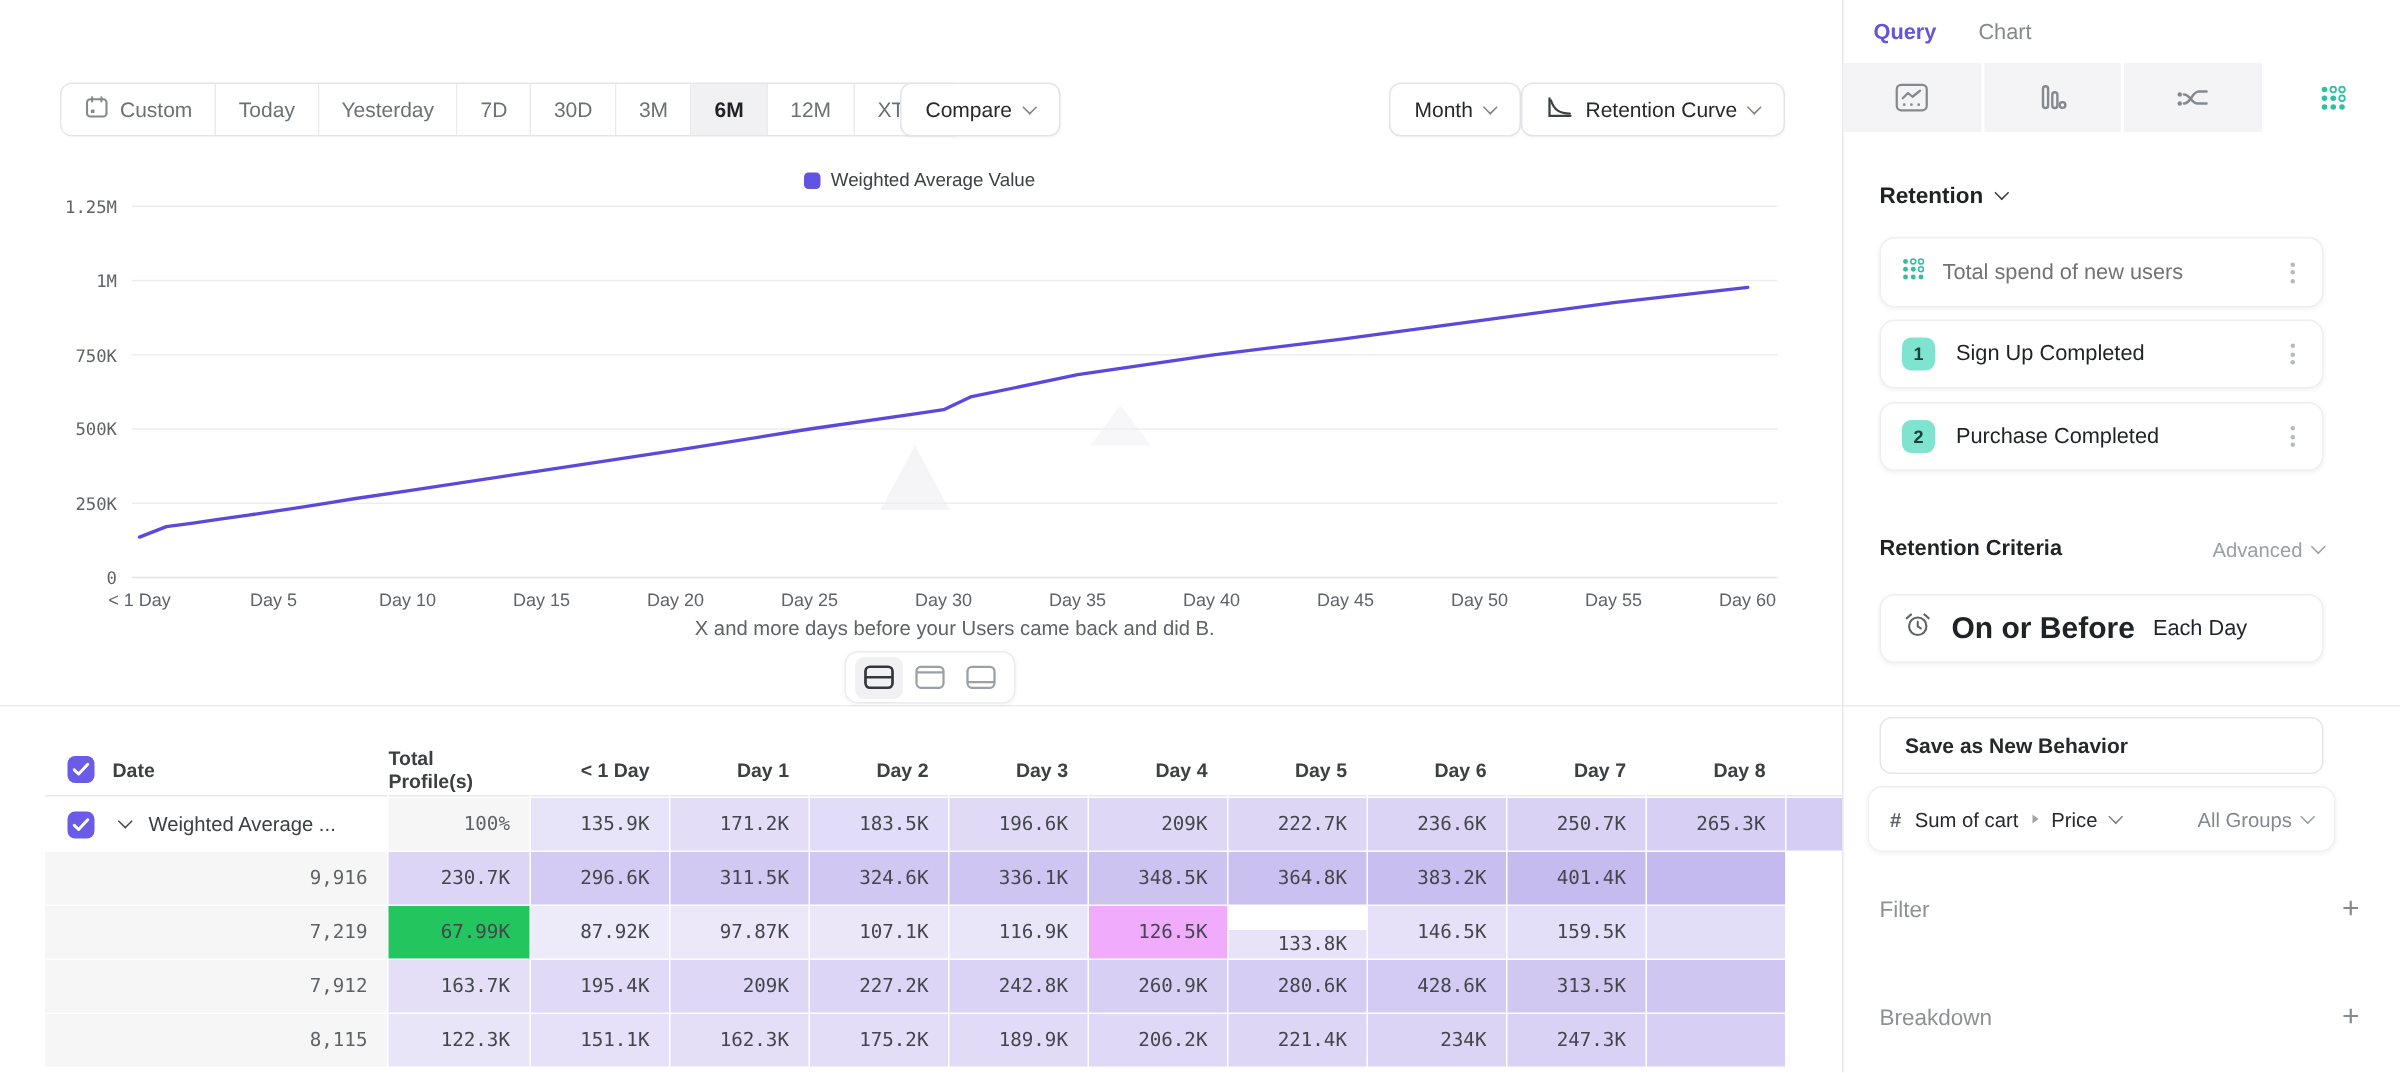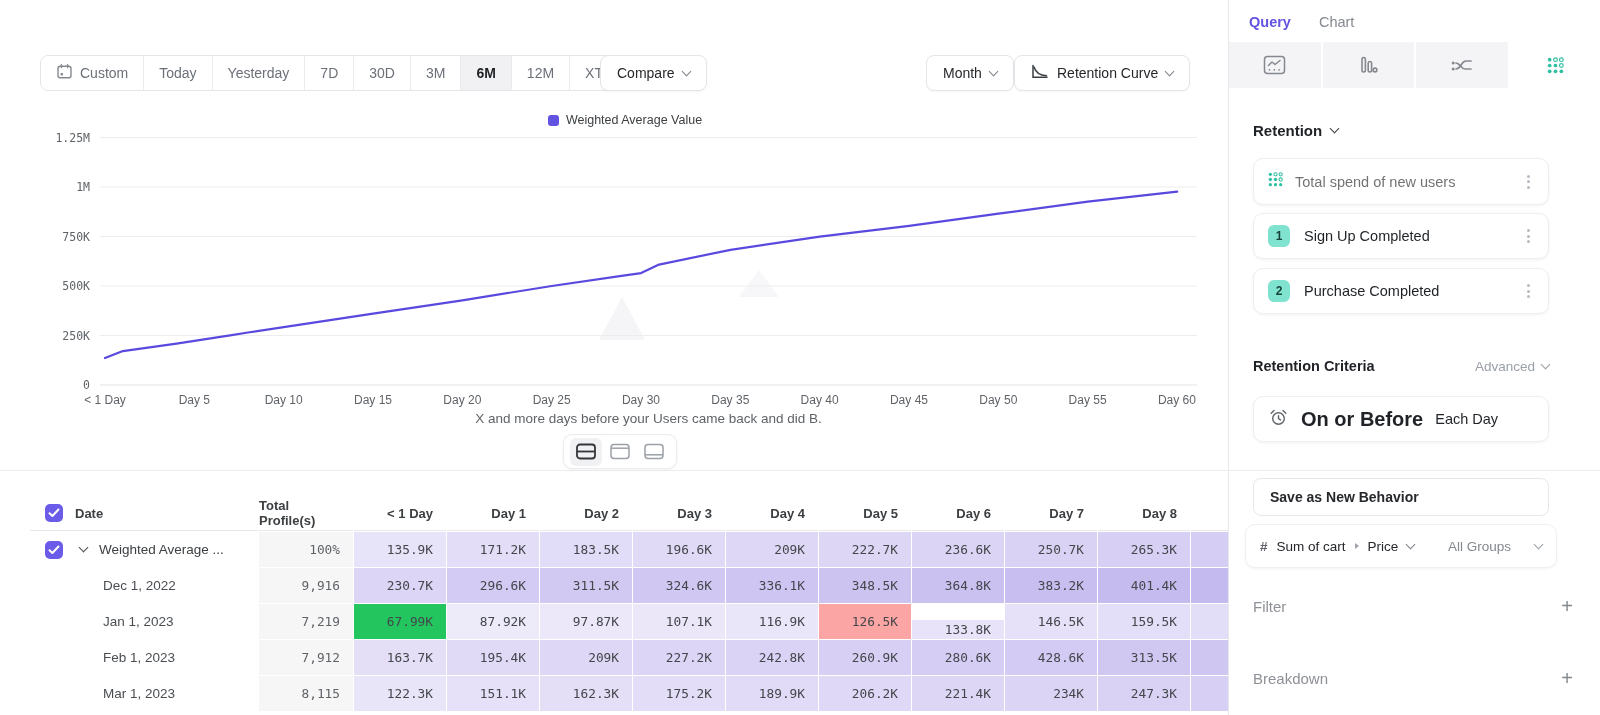--- a/index.html
+++ b/index.html
@@ -14,21 +14,21 @@
   .seg-item { display:flex; align-items:center; gap:7px; padding:0 15px; font-size:14px; color:#6b7078; border-right:1px solid #eaebed; cursor:pointer; white-space:nowrap; background:#fff; }
   .seg-item:last-child { border-right:none; }
   .seg-item.active { background:#f1f1f3; color:#1f2226; font-weight:bold; }
   .btn { display:inline-flex; align-items:center; gap:8px; height:36px; padding:0 16px; border:1px solid #e4e5e8; border-radius:8px; background:#fff; font-size:14px; color:#26282c; font-family:"Liberation Sans",sans-serif; cursor:pointer; box-shadow:0 1px 2px rgba(20,20,30,.04); }
   #compare-btn { position:absolute; left:600px; top:0; }
   #granularity-btn { position:absolute; left:926px; top:0; }
   #chartstyle-btn { position:absolute; left:1014px; top:0; }
   .chev { display:inline-block; width:7px; height:7px; border-right:1.6px solid #7e838a; border-bottom:1.6px solid #7e838a; transform:rotate(45deg); margin-top:-4px; }
 
   
-  .chart { position:absolute; left:0; top:100px; width:1228px; height:330px;margin-left:12px; }
+  .chart { position:absolute; left:0; top:100px; width:1228px; height:330px; }
   .legend { position:absolute; left:88px; top:13px; width:1050px; text-align:center; font-size:12.5px; color:#3c4043; }
   .legend-item { display:inline-flex; align-items:center; gap:7px; }
   .legend-swatch { width:11px; height:11px; border-radius:3px; display:inline-block; }
   #plot-svg { position:absolute; left:0; top:0; width:1228px; height:330px; }
   .ytick { position:absolute; width:52px; text-align:right; font-family:"DejaVu Sans Mono",monospace; font-size:11.5px; color:#5f6368; }
   .xtick { position:absolute; width:86px; text-align:center; font-size:12px; color:#5f6368; top:293px; }
   .caption { position:absolute; left:88px; top:311px; width:1097px; text-align:center; font-size:13.5px; color:#5f6368; }
   .tri { position:absolute; width:0; height:0; }
   .tri-a { left:587px; top:197px; border-left:23px solid transparent; border-right:23px solid transparent; border-bottom:43px solid #f5f5f7; }
   .tri-b { left:727px; top:170px; border-left:20px solid transparent; border-right:20px solid transparent; border-bottom:27px solid #f7f7f9; }
@@ -66,21 +66,21 @@
   .badge { width:22px; height:22px; border-radius:6px; background:#7fe3cf; color:#17443a; font-size:12px; font-weight:bold; display:flex; align-items:center; justify-content:center; flex:none; }
   .muted { color:#737373; }
   .crit-row { position:absolute; left:24px; top:358px; width:296px; display:flex; align-items:center; }
   .crit-label { font-size:14.5px; font-weight:bold; color:#1f2226; }
   .crit-mode { margin-left:auto; display:flex; align-items:center; gap:7px; font-size:13.5px; color:#9aa0a6; cursor:pointer; }
   .crit-mode .chev { border-color:#9aa0a6; }
   .pdivider { position:absolute; left:0; top:470px; width:372px; height:1px; background:#ececee; }
   .save-btn { position:absolute; left:24px; top:478px; width:296px; height:38px; border:1px solid #e7e7ea; border-radius:8px; background:#fff; text-align:left; padding:0 16px; font-size:14px; font-weight:bold; color:#26282c; font-family:"Liberation Sans",sans-serif; cursor:pointer; }
   .sum-row { position:absolute; left:16px; top:524px; width:312px; height:44px; border:1px solid #f0f0f2; border-radius:10px; box-shadow:0 1px 3px rgba(25,28,36,.05); display:flex; align-items:center; padding:0 14px; gap:9px; font-size:13.5px; color:#26282c; }
   .tri-right { width:0; height:0; border-left:4px solid #a0a4aa; border-top:3.5px solid transparent; border-bottom:3.5px solid transparent; }
-  .groups { margin-left:auto; display:flex; align-items:center; gap:24px; color:#84888f; cursor:pointer; }
+  .groups { margin-left:auto; display:flex; align-items:center; gap:7px; color:#84888f; cursor:pointer; }
   .groups .chev { border-color:#9aa0a6; }
   .addable { position:absolute; left:24px; width:320px; display:flex; align-items:center; font-size:15px; color:#8d9196; }
   .plus { margin-left:auto; font-size:20px; font-weight:normal; color:#85898f; cursor:pointer; line-height:1; }
 </style>
 </head>
 <body>
 
 <div class="app">
 
   <div class="main">
@@ -256,44 +256,41 @@
         <div class="cell" style="background: rgb(231, 227, 248);">135.9K</div>
         <div class="cell" style="background: rgb(227, 221, 247);">171.2K</div>
         <div class="cell" style="background: rgb(225, 220, 247);">183.5K</div>
         <div class="cell" style="background: rgb(224, 218, 246);">196.6K</div>
         <div class="cell" style="background: rgb(222, 216, 246);">209K</div>
         <div class="cell" style="background: rgb(221, 214, 245);">222.7K</div>
         <div class="cell" style="background: rgb(219, 212, 245);">236.6K</div>
         <div class="cell" style="background: rgb(217, 210, 244);">250.7K</div>
         <div class="cell" style="background: rgb(215, 207, 244);">265.3K</div>
         <div class="cell" style="background: rgb(213, 205, 243);"></div>
-        <div class="cell labelc">
-          <span style="padding-left: 73px;">Dec 1, 2022</span>
-        </div>
         <div class="cell total">9,916</div>
         <div class="cell" style="background: rgb(220, 213, 245);">230.7K</div>
         <div class="cell" style="background: rgb(211, 203, 243);">296.6K</div>
         <div class="cell" style="background: rgb(209, 201, 242);">311.5K</div>
         <div class="cell" style="background: rgb(208, 199, 242);">324.6K</div>
         <div class="cell" style="background: rgb(206, 197, 242);">336.1K</div>
         <div class="cell" style="background: rgb(205, 195, 241);">348.5K</div>
         <div class="cell" style="background: rgb(203, 193, 241);">364.8K</div>
         <div class="cell" style="background: rgb(200, 190, 240);">383.2K</div>
         <div class="cell" style="background: rgb(198, 187, 239);">401.4K</div>
         <div class="cell" style="background: rgb(197, 186, 239);"></div>
         <div class="cell labelc">
           <span style="padding-left: 73px;">Jan 1, 2023</span>
         </div>
         <div class="cell total">7,219</div>
         <div class="cell" style="background: #22c55e;">67.99K</div>
         <div class="cell" style="background: rgb(237, 234, 250);">87.92K</div>
         <div class="cell" style="background: rgb(236, 232, 250);">97.87K</div>
         <div class="cell" style="background: rgb(235, 231, 249);">107.1K</div>
         <div class="cell" style="background: rgb(234, 230, 249);">116.9K</div>
-        <div class="cell" style="background: #fca5a5;">126.5K</div>
+        <div class="cell" style="background: #f0abfc;">126.5K</div>
         <div class="cell" style="background: rgb(232, 227, 248); margin-top: 16px;">133.8K</div>
         <div class="cell" style="background: rgb(230, 225, 248);">146.5K</div>
         <div class="cell" style="background: rgb(228, 223, 248);">159.5K</div>
         <div class="cell" style="background: rgb(227, 222, 247);"></div>
         <div class="cell labelc">
           <span style="padding-left: 73px;">Feb 1, 2023</span>
         </div>
         <div class="cell total">7,912</div>
         <div class="cell" style="background: rgb(228, 223, 247);">163.7K</div>
         <div class="cell" style="background: rgb(224, 218, 246);">195.4K</div>

